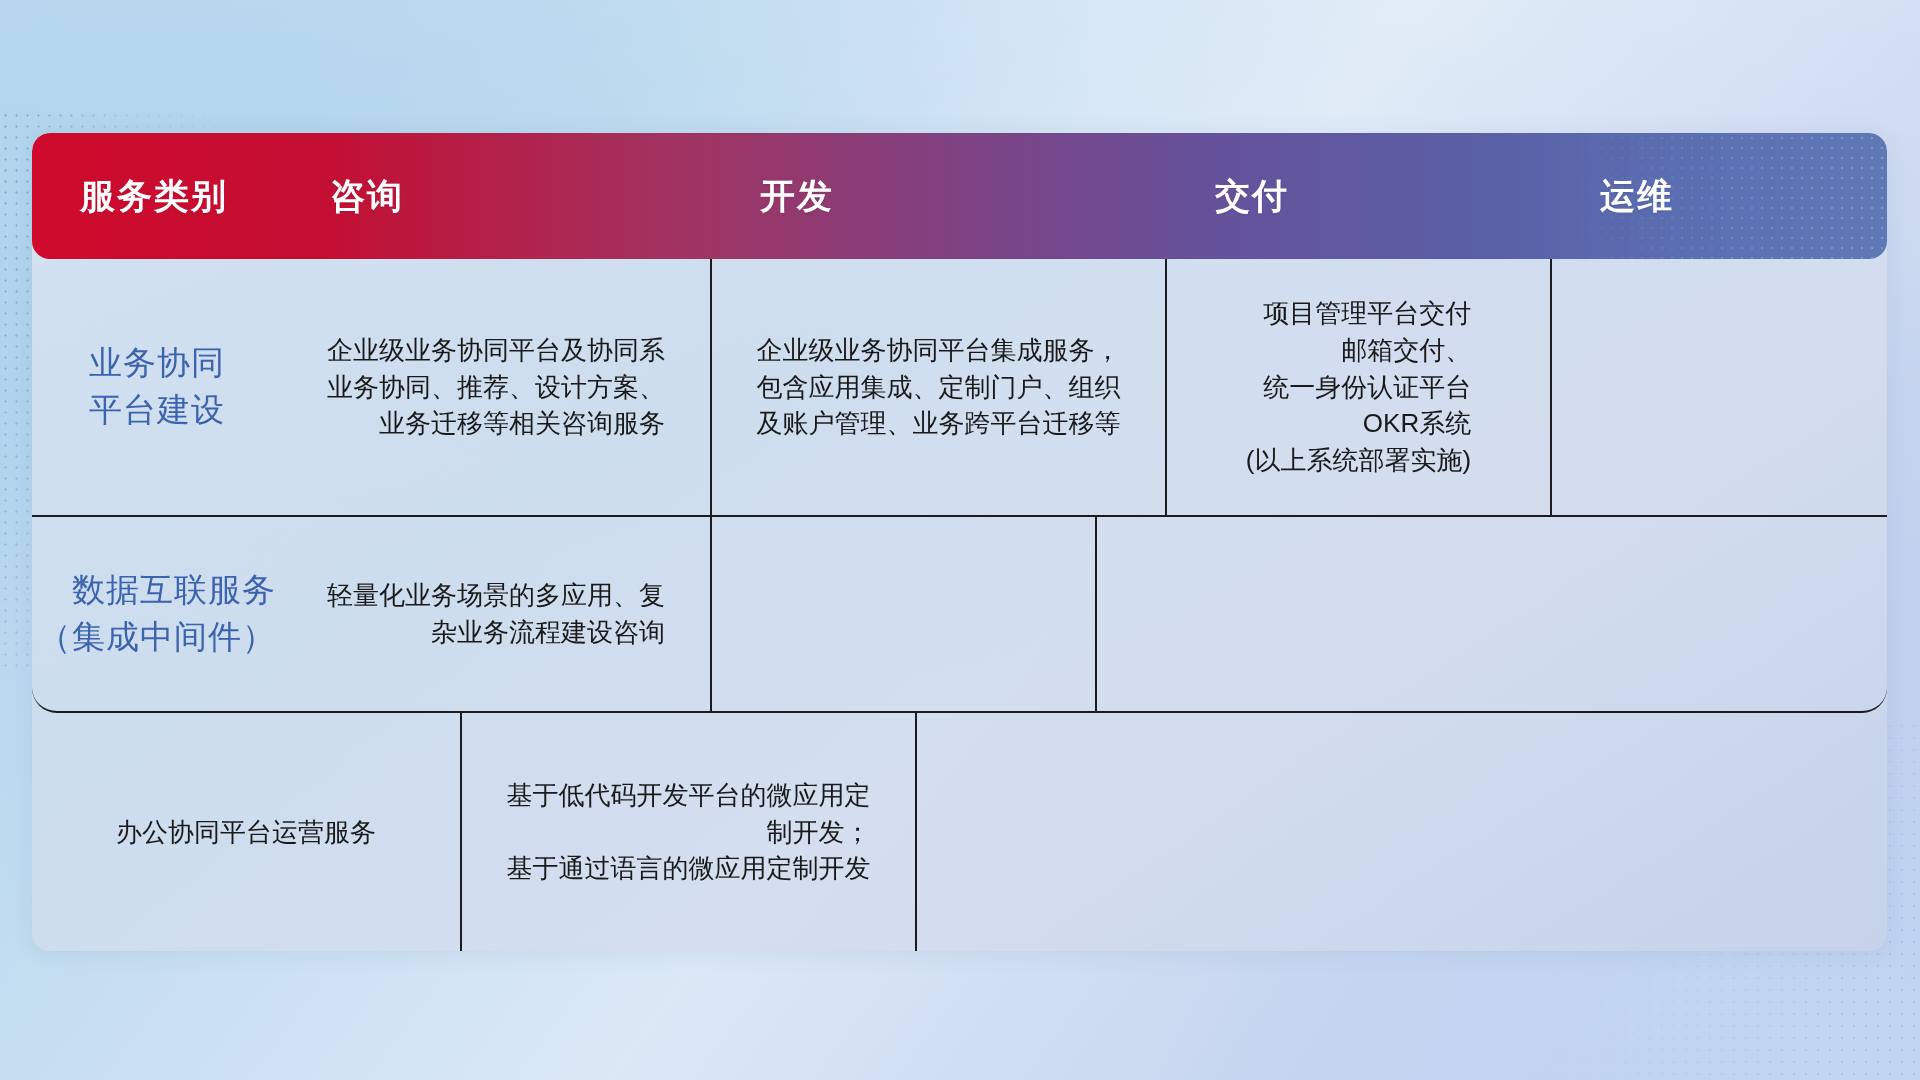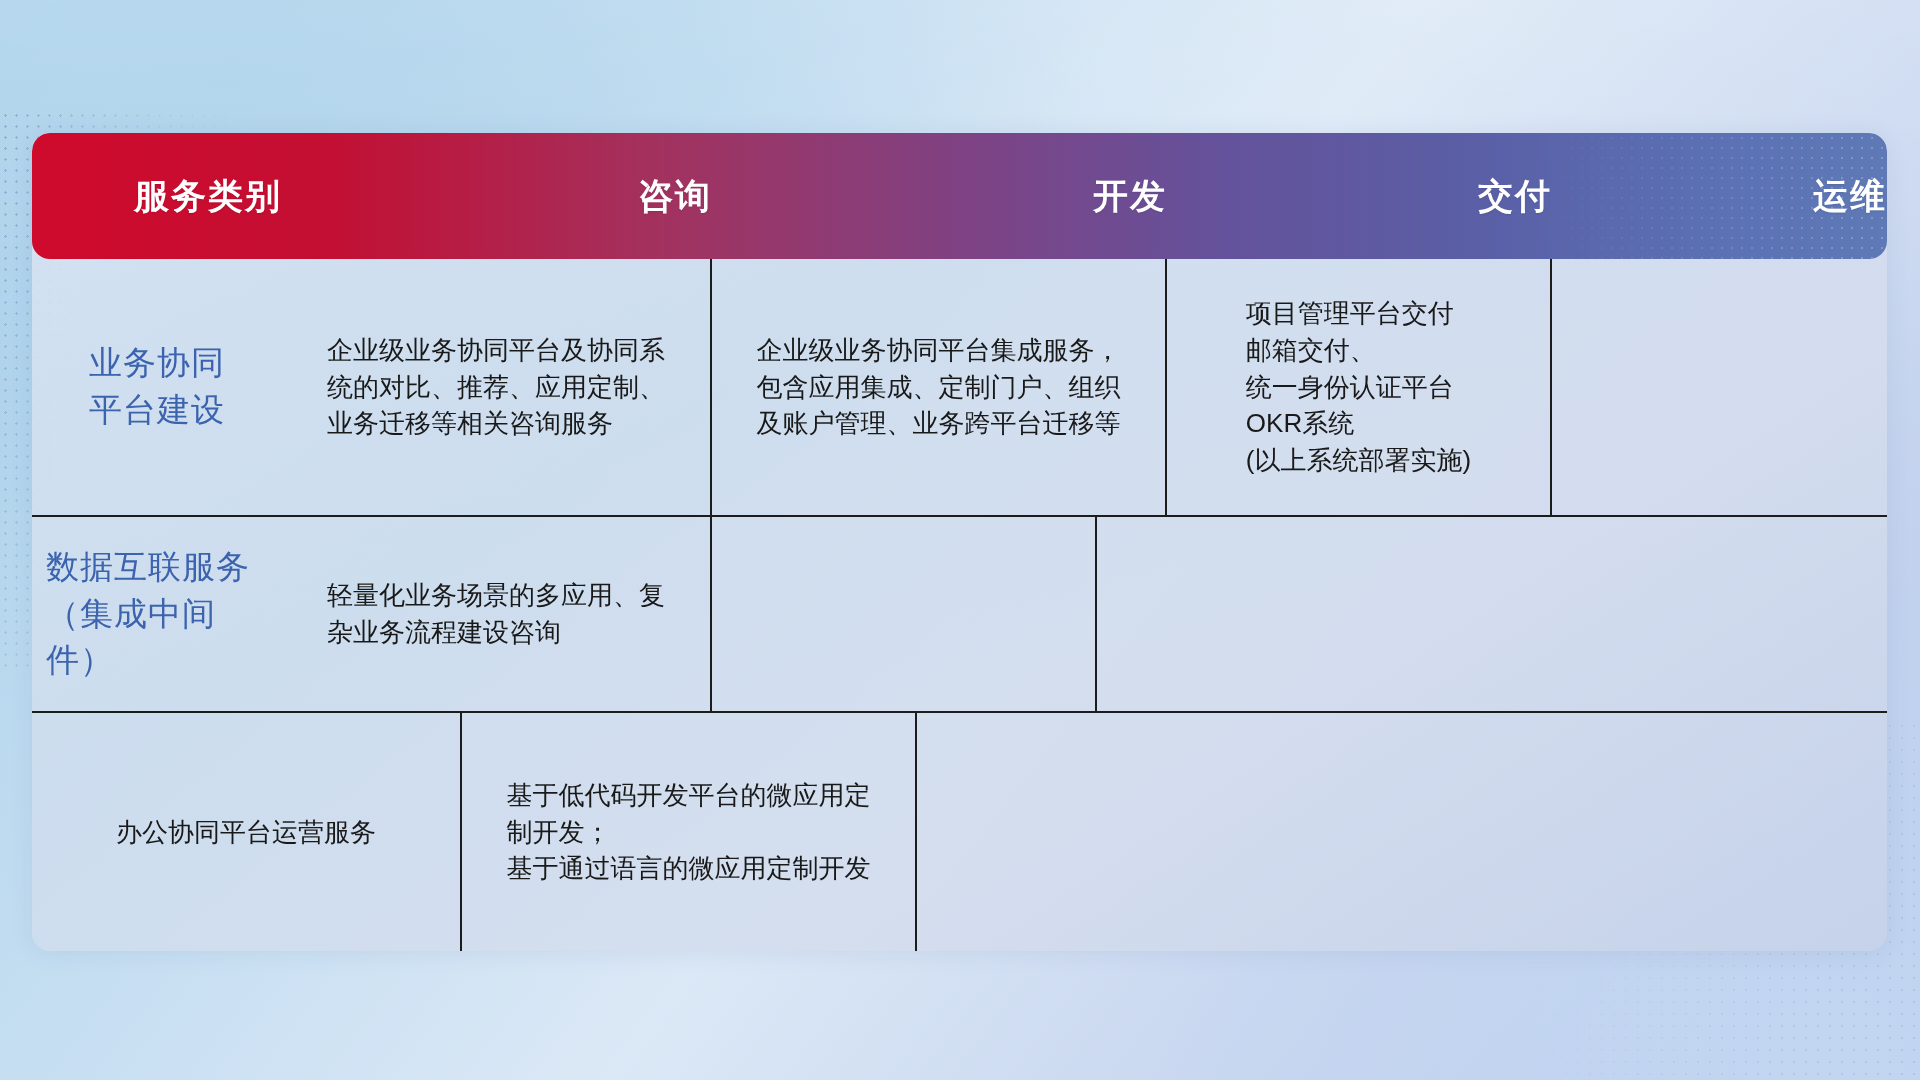--- a/index.html
+++ b/index.html
@@ -89,49 +89,50 @@
     background-image: radial-gradient(rgba(255,255,255,0.28) 1.1px, transparent 1.2px);
     background-size: 10px 10px;
     -webkit-mask-image: linear-gradient(270deg, rgba(0,0,0,0.85) 0%, rgba(0,0,0,0) 85%);
     mask-image: linear-gradient(270deg, rgba(0,0,0,0.85) 0%, rgba(0,0,0,0) 85%);
     pointer-events: none;
   }
   .hcell {
     color: #ffffff;
     font-size: 35px;
     font-weight: bold;
-    text-align: right;
+    text-align: left;
     letter-spacing: 2px;
     position: relative;
     z-index: 2;
     text-shadow: 0 1px 2px rgba(0,0,0,0.10);
+    padding-left: 48px;
   }
 
   
   #table-body {
     position: relative;
     height: 692px;
   }
   .brow {
     display: flex;
     align-items: stretch;
     position: relative;
   }
   .brow.r1 { height: 258px; }
-  .brow.r2 { height: 196px; }
+  .brow.r2 { height: 196px; border-radius: 25px; }
   .brow.r3 { height: 238px; }
   .brow.r1, .brow.r2 {
     border-bottom: 2px solid #1c1c1c;
   }
   .bcell {
     display: flex;
     align-items: center;
     justify-content: center;
-    text-align: left;
-    padding: 6px 14px;
+    text-align: right;
+    padding: 6px 6px;
     position: relative;
   }
   .bcell.sep { border-right: 2px solid #1c1c1c; }
 
   
   .c1 { width: 250px; }
   .c2 { width: 430px; }
   .c3 { width: 455px; }
   .c4 { width: 385px; }
   .c5 { width: 335px; }
@@ -171,21 +172,21 @@
 
   <div id="table-body">
 
     <div class="brow r1">
       <div class="bcell c1">
         <span class="cat-label">业务协同
 平台建设</span>
       </div>
       <div class="bcell c2 sep">
         <span class="cell-text">企业级业务协同平台及协同系
-统的对比、推荐、应用定制、
+业务协同、推荐、设计方案、
 业务迁移等相关咨询服务</span>
       </div>
       <div class="bcell c3 sep">
         <span class="cell-text">企业级业务协同平台集成服务，
 包含应用集成、定制门户、组织
 及账户管理、业务跨平台迁移等</span>
       </div>
       <div class="bcell c4 sep">
         <span class="cell-text">项目管理平台交付
 邮箱交付、

